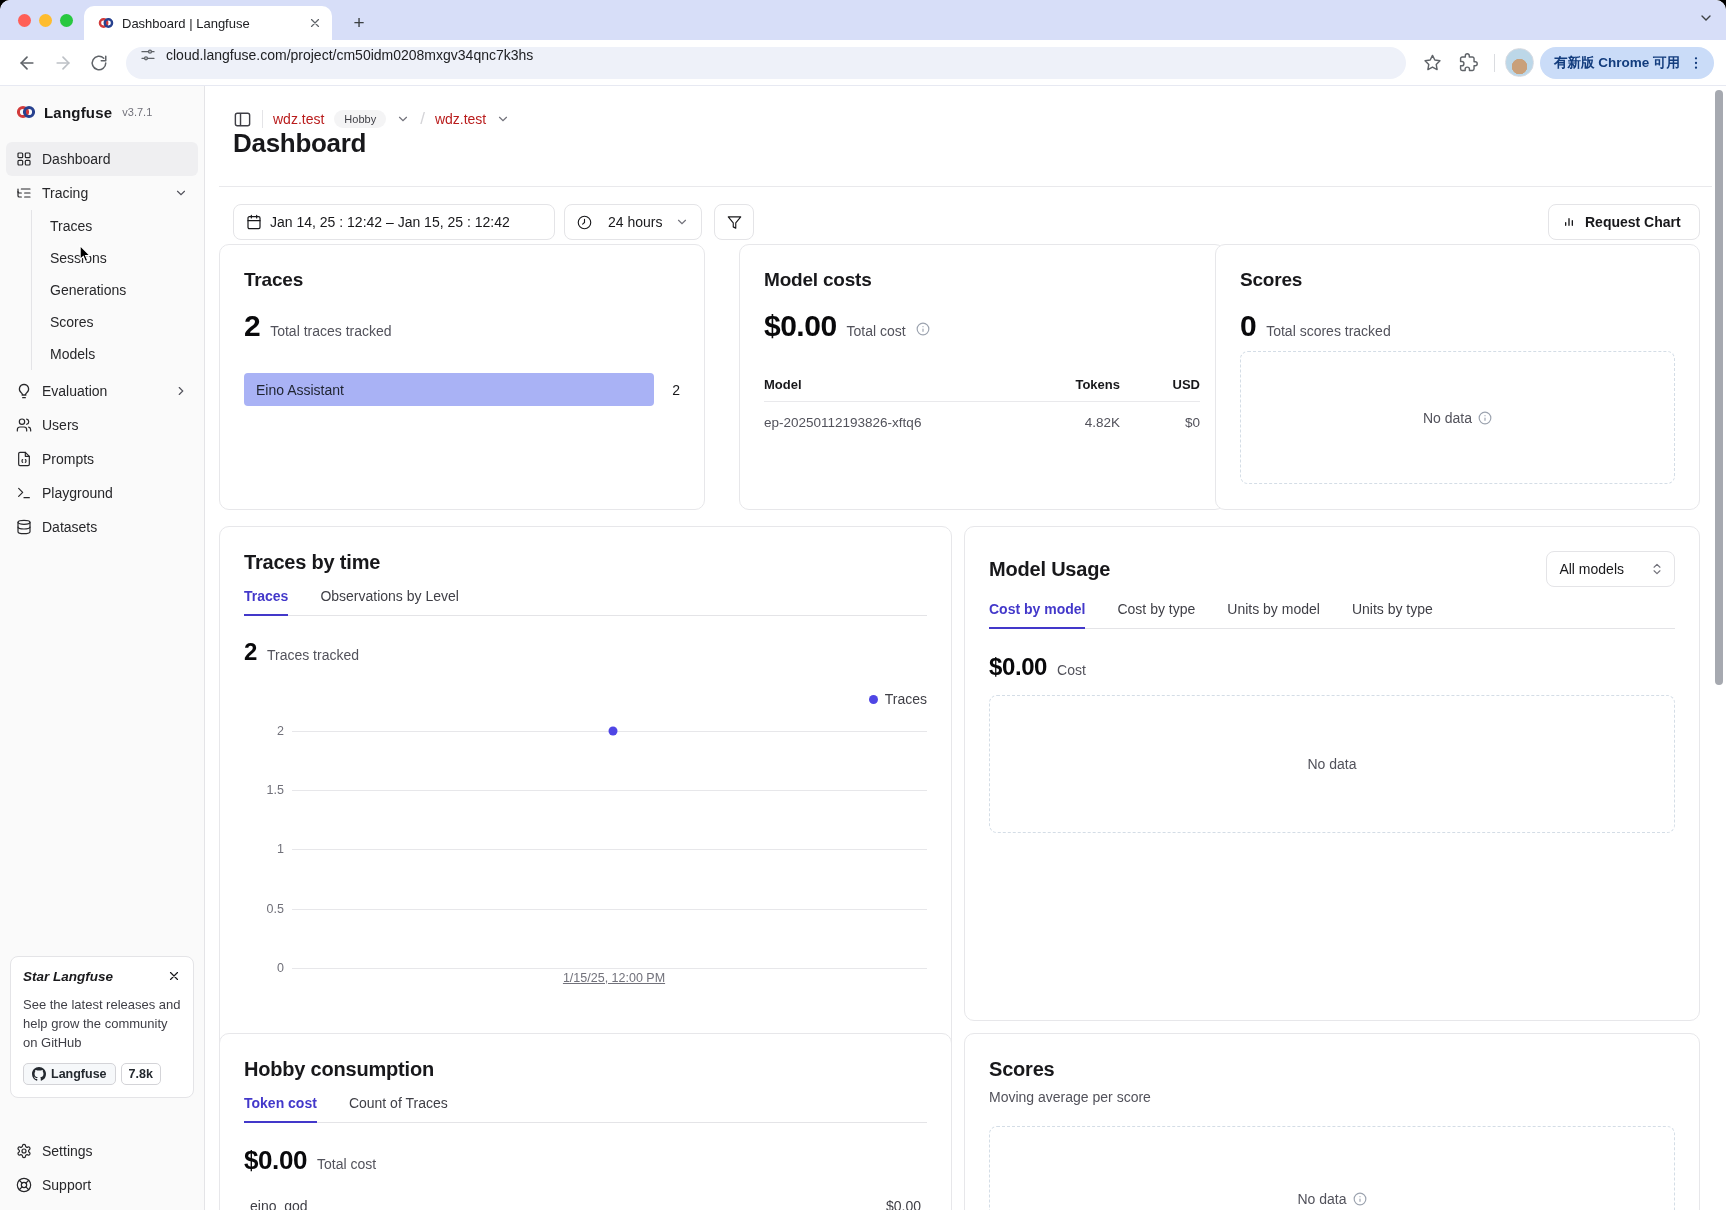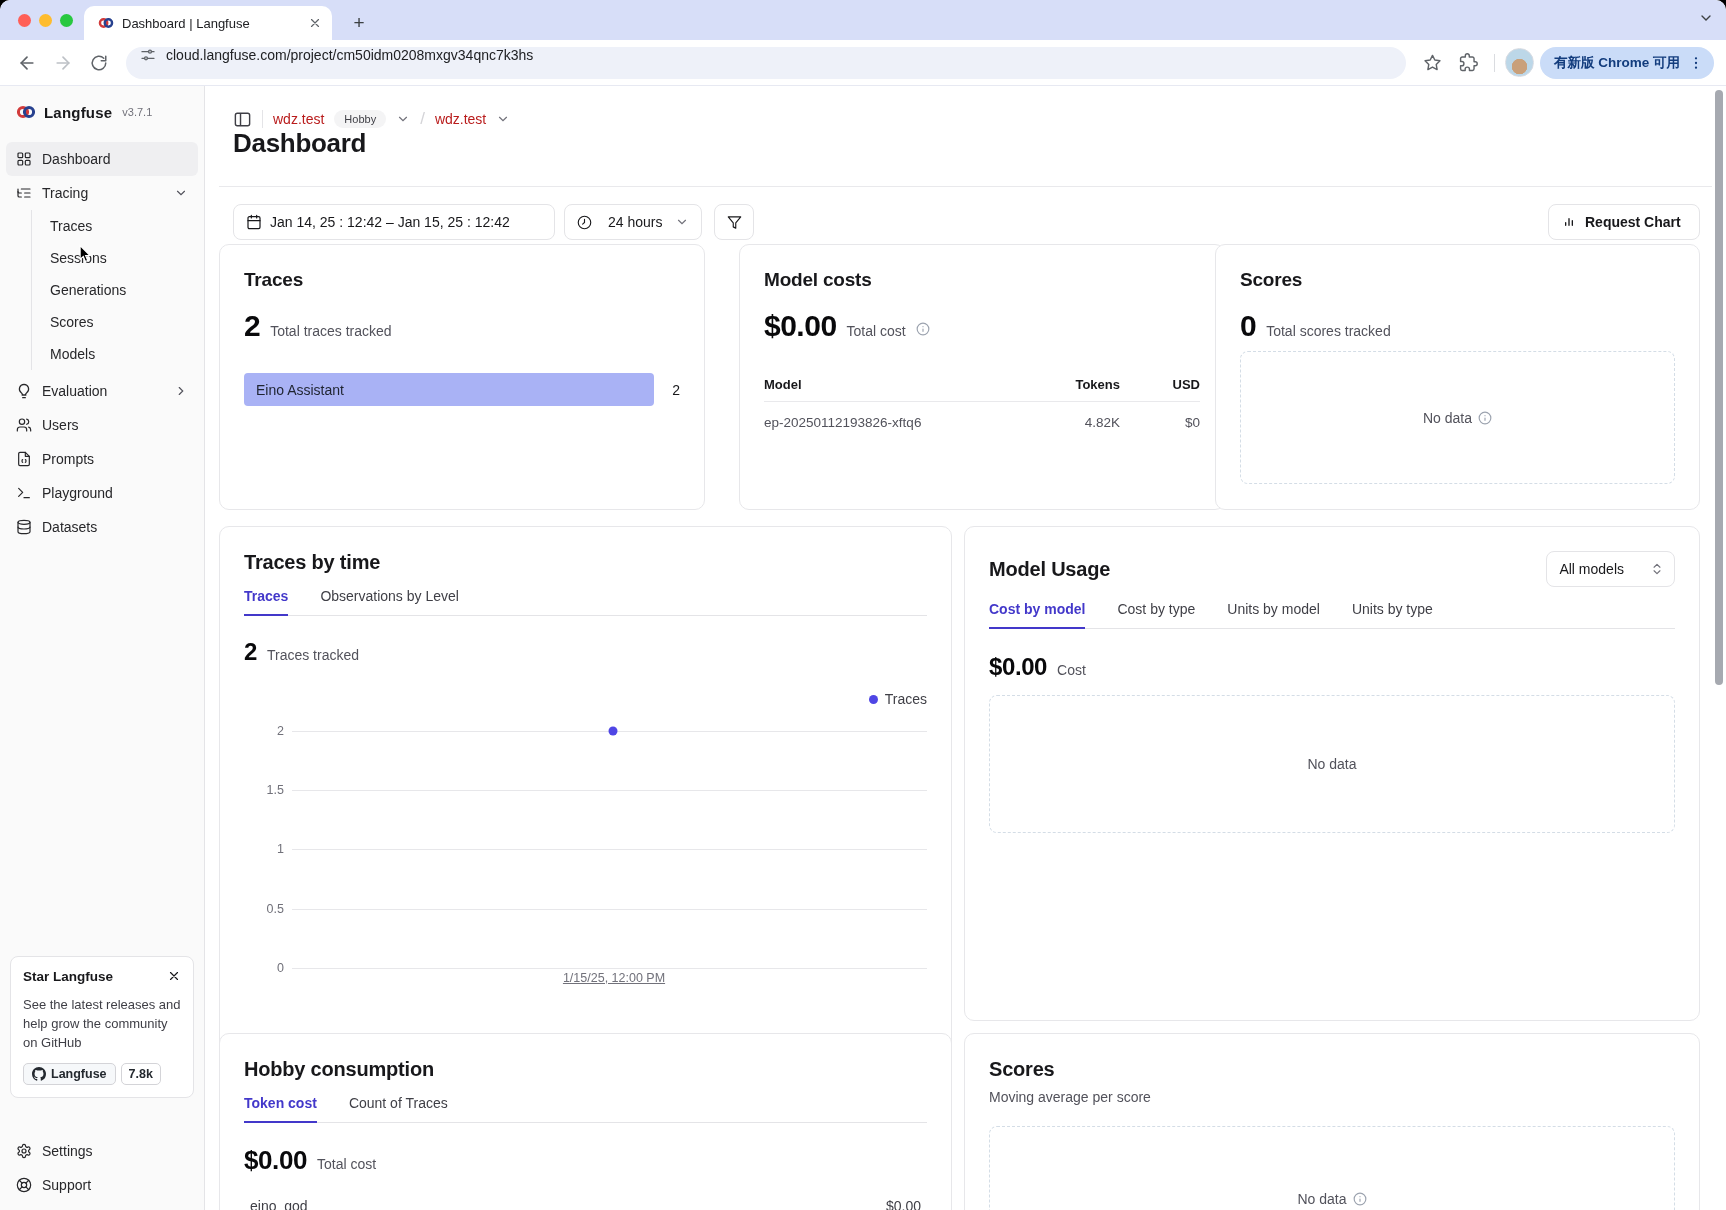--- a/index.html
+++ b/index.html
@@ -49,21 +49,21 @@
   .nav { padding:8px 6px 0 6px; }
   .nav-item { position:relative; display:flex; align-items:center; gap:10px; height:34px;
     padding:0 10px; border-radius:6px; font-size:14px; color:#27272a; cursor:default; }
   .nav-item.active { background:#efeff1; }
   .nav-item .chev { position:absolute; right:10px; color:#52525b; display:flex; }
   .nav-sub { margin-left:25px; border-left:1px solid #e4e4e7; padding-left:0; }
   .nav-subitem { display:flex; align-items:center; height:32px; padding-left:18px;
     font-size:14px; color:#27272a; }
   .star-card { position:absolute; left:10px; right:10px; bottom:112px; background:#fff;
     border:1px solid #e4e4e7; border-radius:8px; padding:12px; }
-  .star-title-row { display:flex; justify-content:space-between; align-items:flex-start; }
+  .star-title-row { display:flex; justify-content:space-between; align-items:flex-start;font-style:italic; }
   .star-title { font-size:13.5px; font-weight:700; color:#18181b; }
   .star-body { margin-top:12px; font-size:13px; line-height:1.45; color:#3f3f46; }
   .gh-row { display:flex; align-items:center; gap:5px; margin-top:10px; }
   .gh-btn { display:flex; align-items:center; gap:5px; border:1px solid #d4d4d8; background:#f6f8fa;
     border-radius:5px; padding:3px 8px; font-size:12.5px; font-weight:700; color:#24292f; }
   .gh-count { border:1px solid #d4d4d8; border-radius:5px; padding:3px 7px; font-size:12.5px;
     font-weight:600; color:#24292f; background:#fff; }
   .side-footer { position:absolute; left:6px; right:6px; bottom:8px; }
 
   

